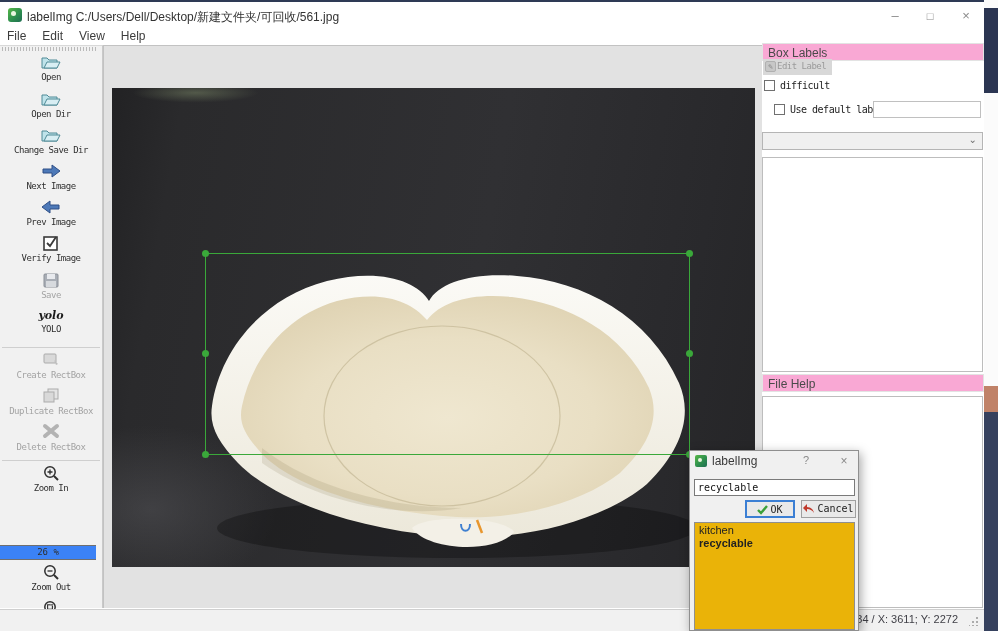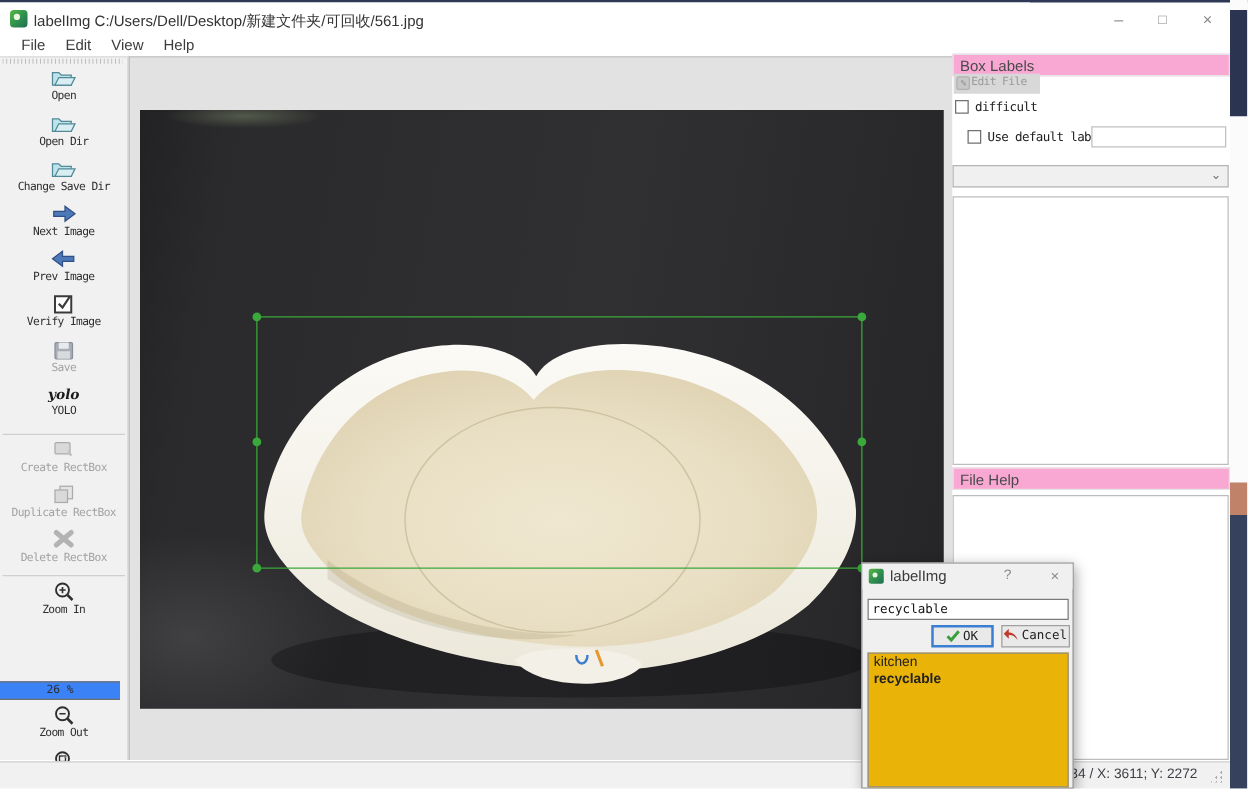--- a/index.html
+++ b/index.html
@@ -17,21 +17,21 @@
   .app-icon::after { content:""; position:absolute; left:3px; top:3px; width:5px; height:5px;
     border-radius:50%; background:#eaf6e0; }
   .title-text { position:absolute; left:27px; top:7px; font-size:12px; color:#333; white-space:nowrap; }
   .win-btn { position:absolute; top:3px; width:30px; height:22px; text-align:center; line-height:22px;
     font-size:13px; color:#8a8a8a; }
   .btn-min { left:880px; } .btn-max { left:915px; font-size:11px; } .btn-close { left:951px; }
 
   
   .menubar { position:absolute; left:0; top:28px; width:984px; height:17px; background:#fff; }
   .menu-item { float:left; padding:1px 8px 0 8px; font-size:12px; color:#3c3c3c; }
-  .menu-item:first-child { padding-left:17px; }
+  .menu-item:first-child { padding-left:7px; }
 
   
   .toolbar { position:absolute; left:0; top:45px; width:103px; height:563px; background:#f1f1f1;
     border-right:1px solid #c9c9c9; border-top:1px solid #d9d9d9; }
   .tb-handle { position:absolute; left:2px; top:1px; width:96px; height:4px;
     background:repeating-linear-gradient(90deg,#b9b9b9 0 1px,transparent 1px 3px);
     background-size:3px 1px; background-repeat:repeat; }
   .tb-item { position:absolute; left:0; width:102px; text-align:center; }
   .tb-icon { display:block; margin:0 auto 1px auto; height:18px; }
   .tb-label { font-family:"DejaVu Sans Mono", monospace; font-size:9px; color:#2f2f2f; letter-spacing:-0.5px; white-space:nowrap; }
@@ -354,21 +354,21 @@
         <div class="handle h-mr"></div>
       </div>
     </div>
   </div>
 
   <div class="right-col">
     <div class="panel-header boxlabels-header">Box Labels</div>
 
     <div class="edit-label-btn">
       <span class="pencil-ic">✎</span>
-      <span>Edit File</span>
+      <span>Edit Label</span>
     </div>
 
     <div class="checkrow difficult-row">
       <span class="cb"></span><span>difficult</span>
     </div>
 
     <div class="checkrow default-row">
       <span class="cb"></span><span>Use default label</span>
     </div>
     <input class="default-input" type="text" value="" style="">

